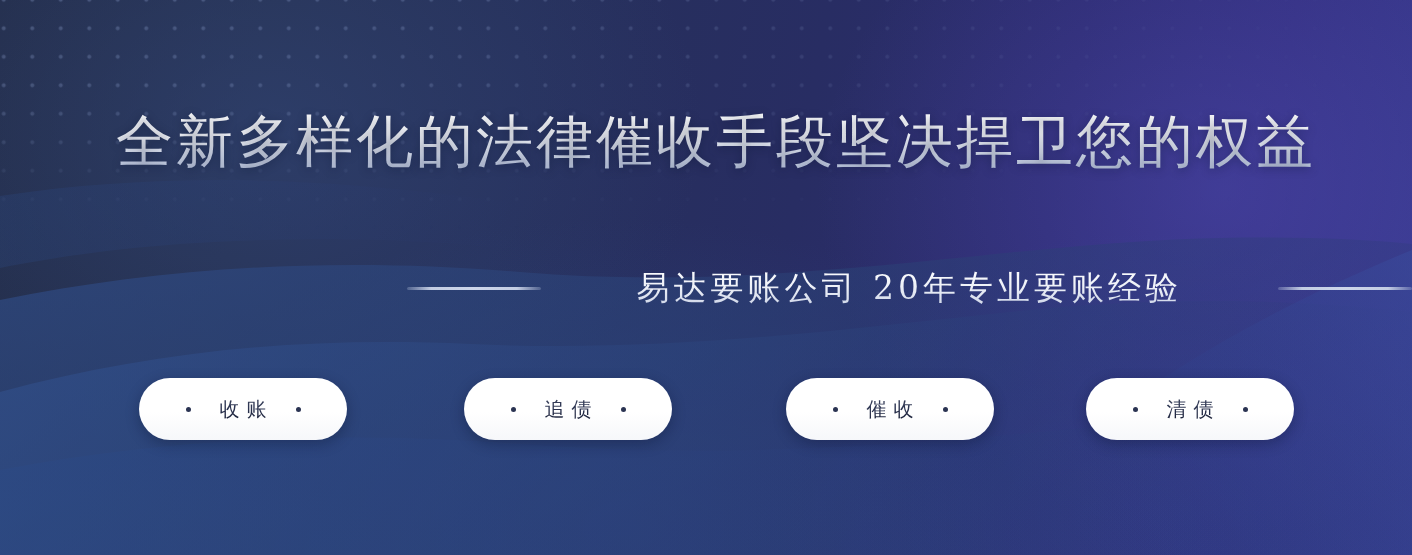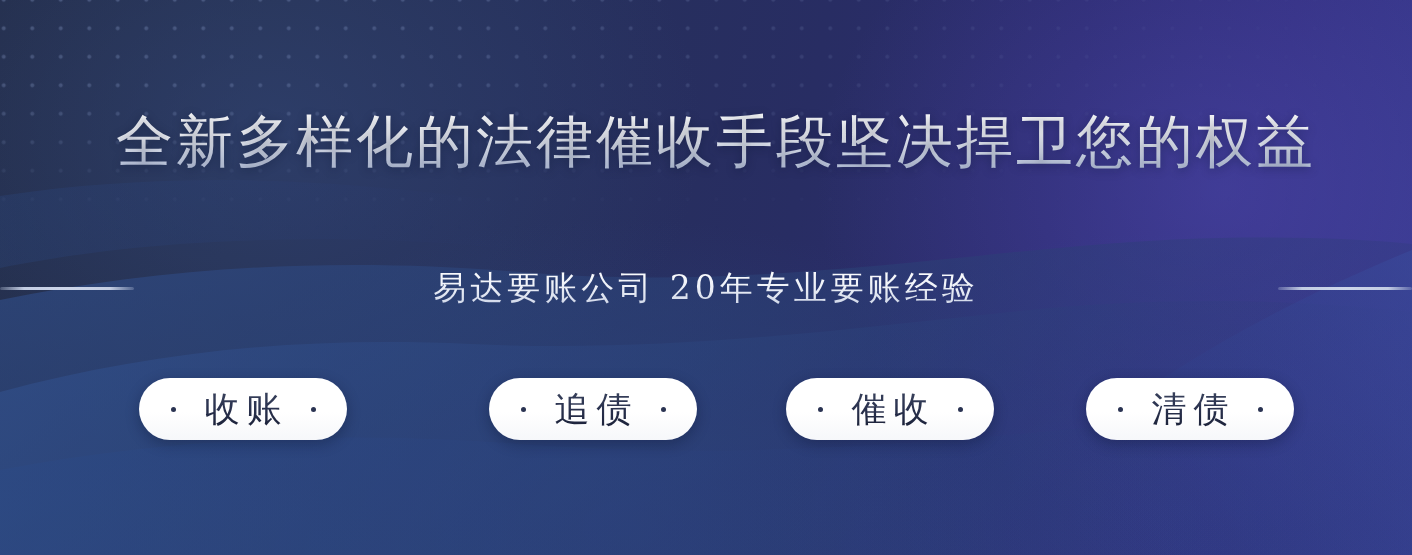--- a/index.html
+++ b/index.html
@@ -70,21 +70,21 @@
     background:linear-gradient(180deg,#ffffff 0%,#f4f6fb 40%,#c9d2e6 78%,#aab6d2 100%);
     -webkit-background-clip:text;
     background-clip:text;
     -webkit-text-fill-color:transparent;
     text-shadow:0 2px 10px rgba(10,16,40,.35);
     white-space:nowrap;
   }
 
   .subline{
     position:absolute;top:266px;left:0;width:1412px;
-    display:flex;align-items:center;justify-content:space-between;
+    display:flex;align-items:center;justify-content:flex-end;
   }
   .rule{
     width:134px;height:3px;border-radius:2px;
     background:linear-gradient(90deg,rgba(188,199,224,.25) 0%,#c3cde3 18%,#cdd6ea 50%,#c3cde3 82%,rgba(188,199,224,.25) 100%);
   }
   .rule-left{margin-right:96px;}
   .rule-right{margin-left:96px;}
   .subtitle{
     font-size:33px;
     letter-spacing:4px;
@@ -107,21 +107,21 @@
     box-shadow:0 4px 14px rgba(8,12,36,.30);
     display:flex;align-items:center;justify-content:center;
     box-sizing:border-box;
   }
   .pill .dot{
     width:5px;height:5px;border-radius:50%;
     background:#2a3352;
     flex:0 0 auto;
   }
   .pill .plabel{
-    font-size:35px;
+    font-size:20px;
     letter-spacing:7px;
     text-indent:7px;
     color:#27304c;
     margin:0 22px;
     white-space:nowrap;
     background:linear-gradient(180deg,#3d465f 0%,#2b3350 45%,#171d33 100%);
     -webkit-background-clip:text;
     background-clip:text;
     -webkit-text-fill-color:transparent;
   }
@@ -180,21 +180,21 @@
     </div>
 
     <div class="pills">
 
       <div class="pill" style="left:139px;">
         <span class="dot"></span>
         <span class="plabel">收账</span>
         <span class="dot"></span>
       </div>
 
-      <div class="pill" style="left:489px;text-align:center;">
+      <div class="pill" style="left:464px;text-align:center;">
         <span class="dot"></span>
         <span class="plabel">追债</span>
         <span class="dot"></span>
       </div>
 
       <div class="pill" style="left:786px;">
         <span class="dot"></span>
         <span class="plabel">催收</span>
         <span class="dot"></span>
       </div>

